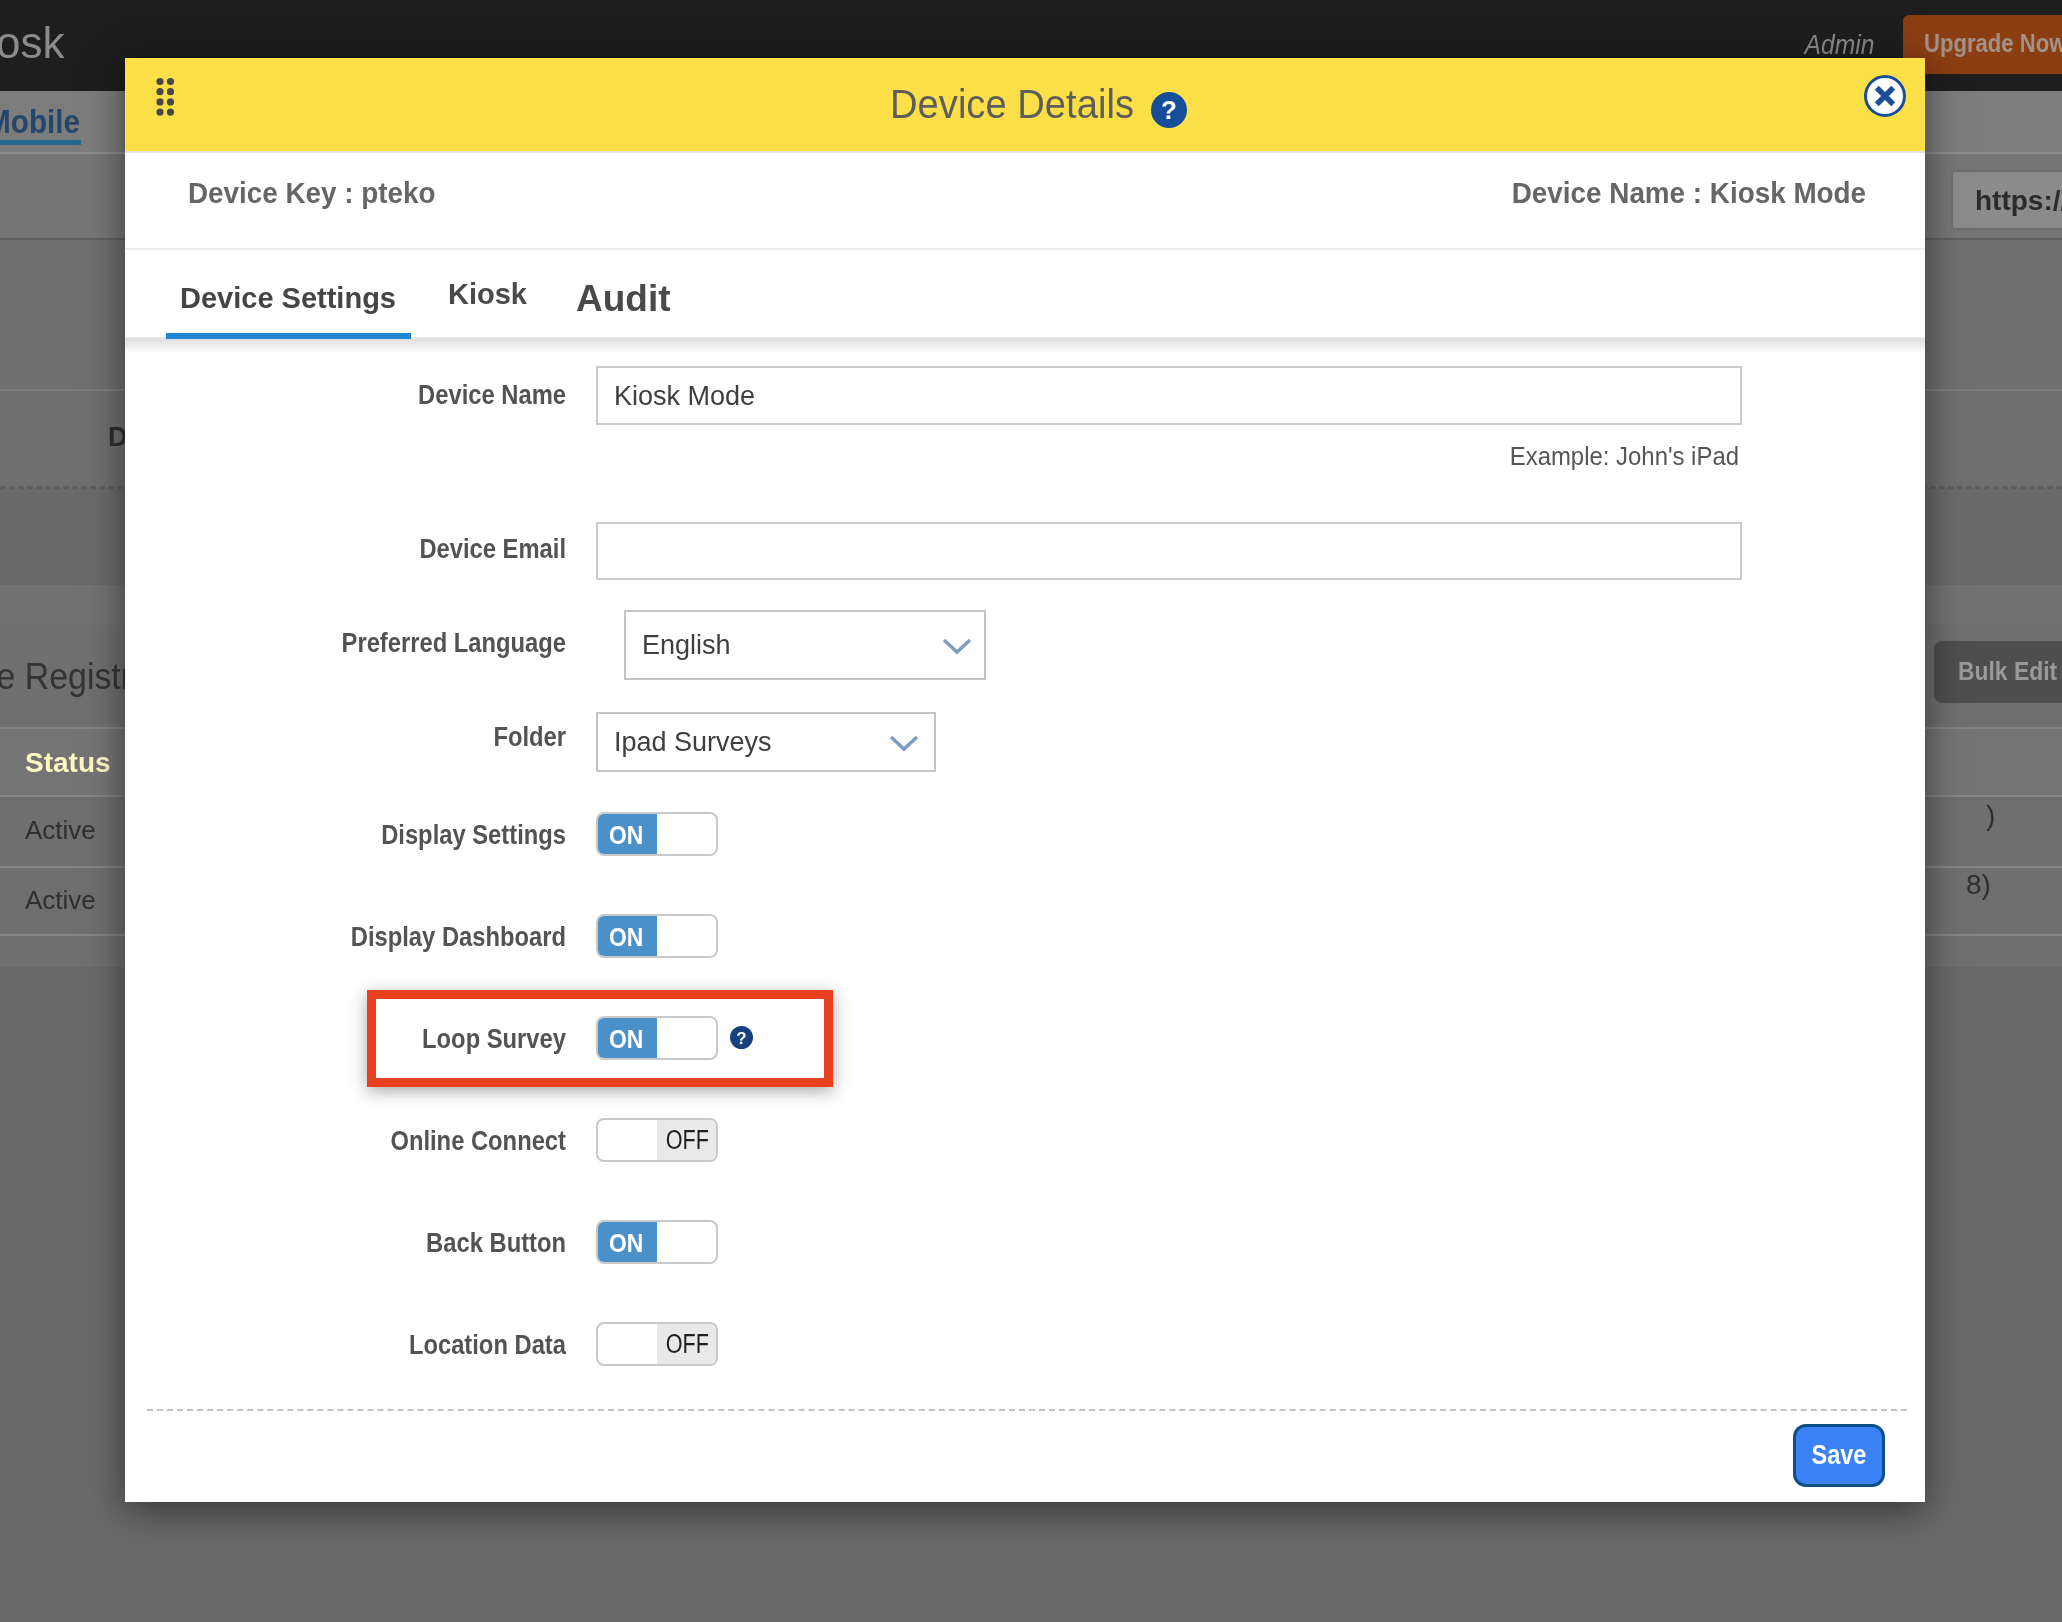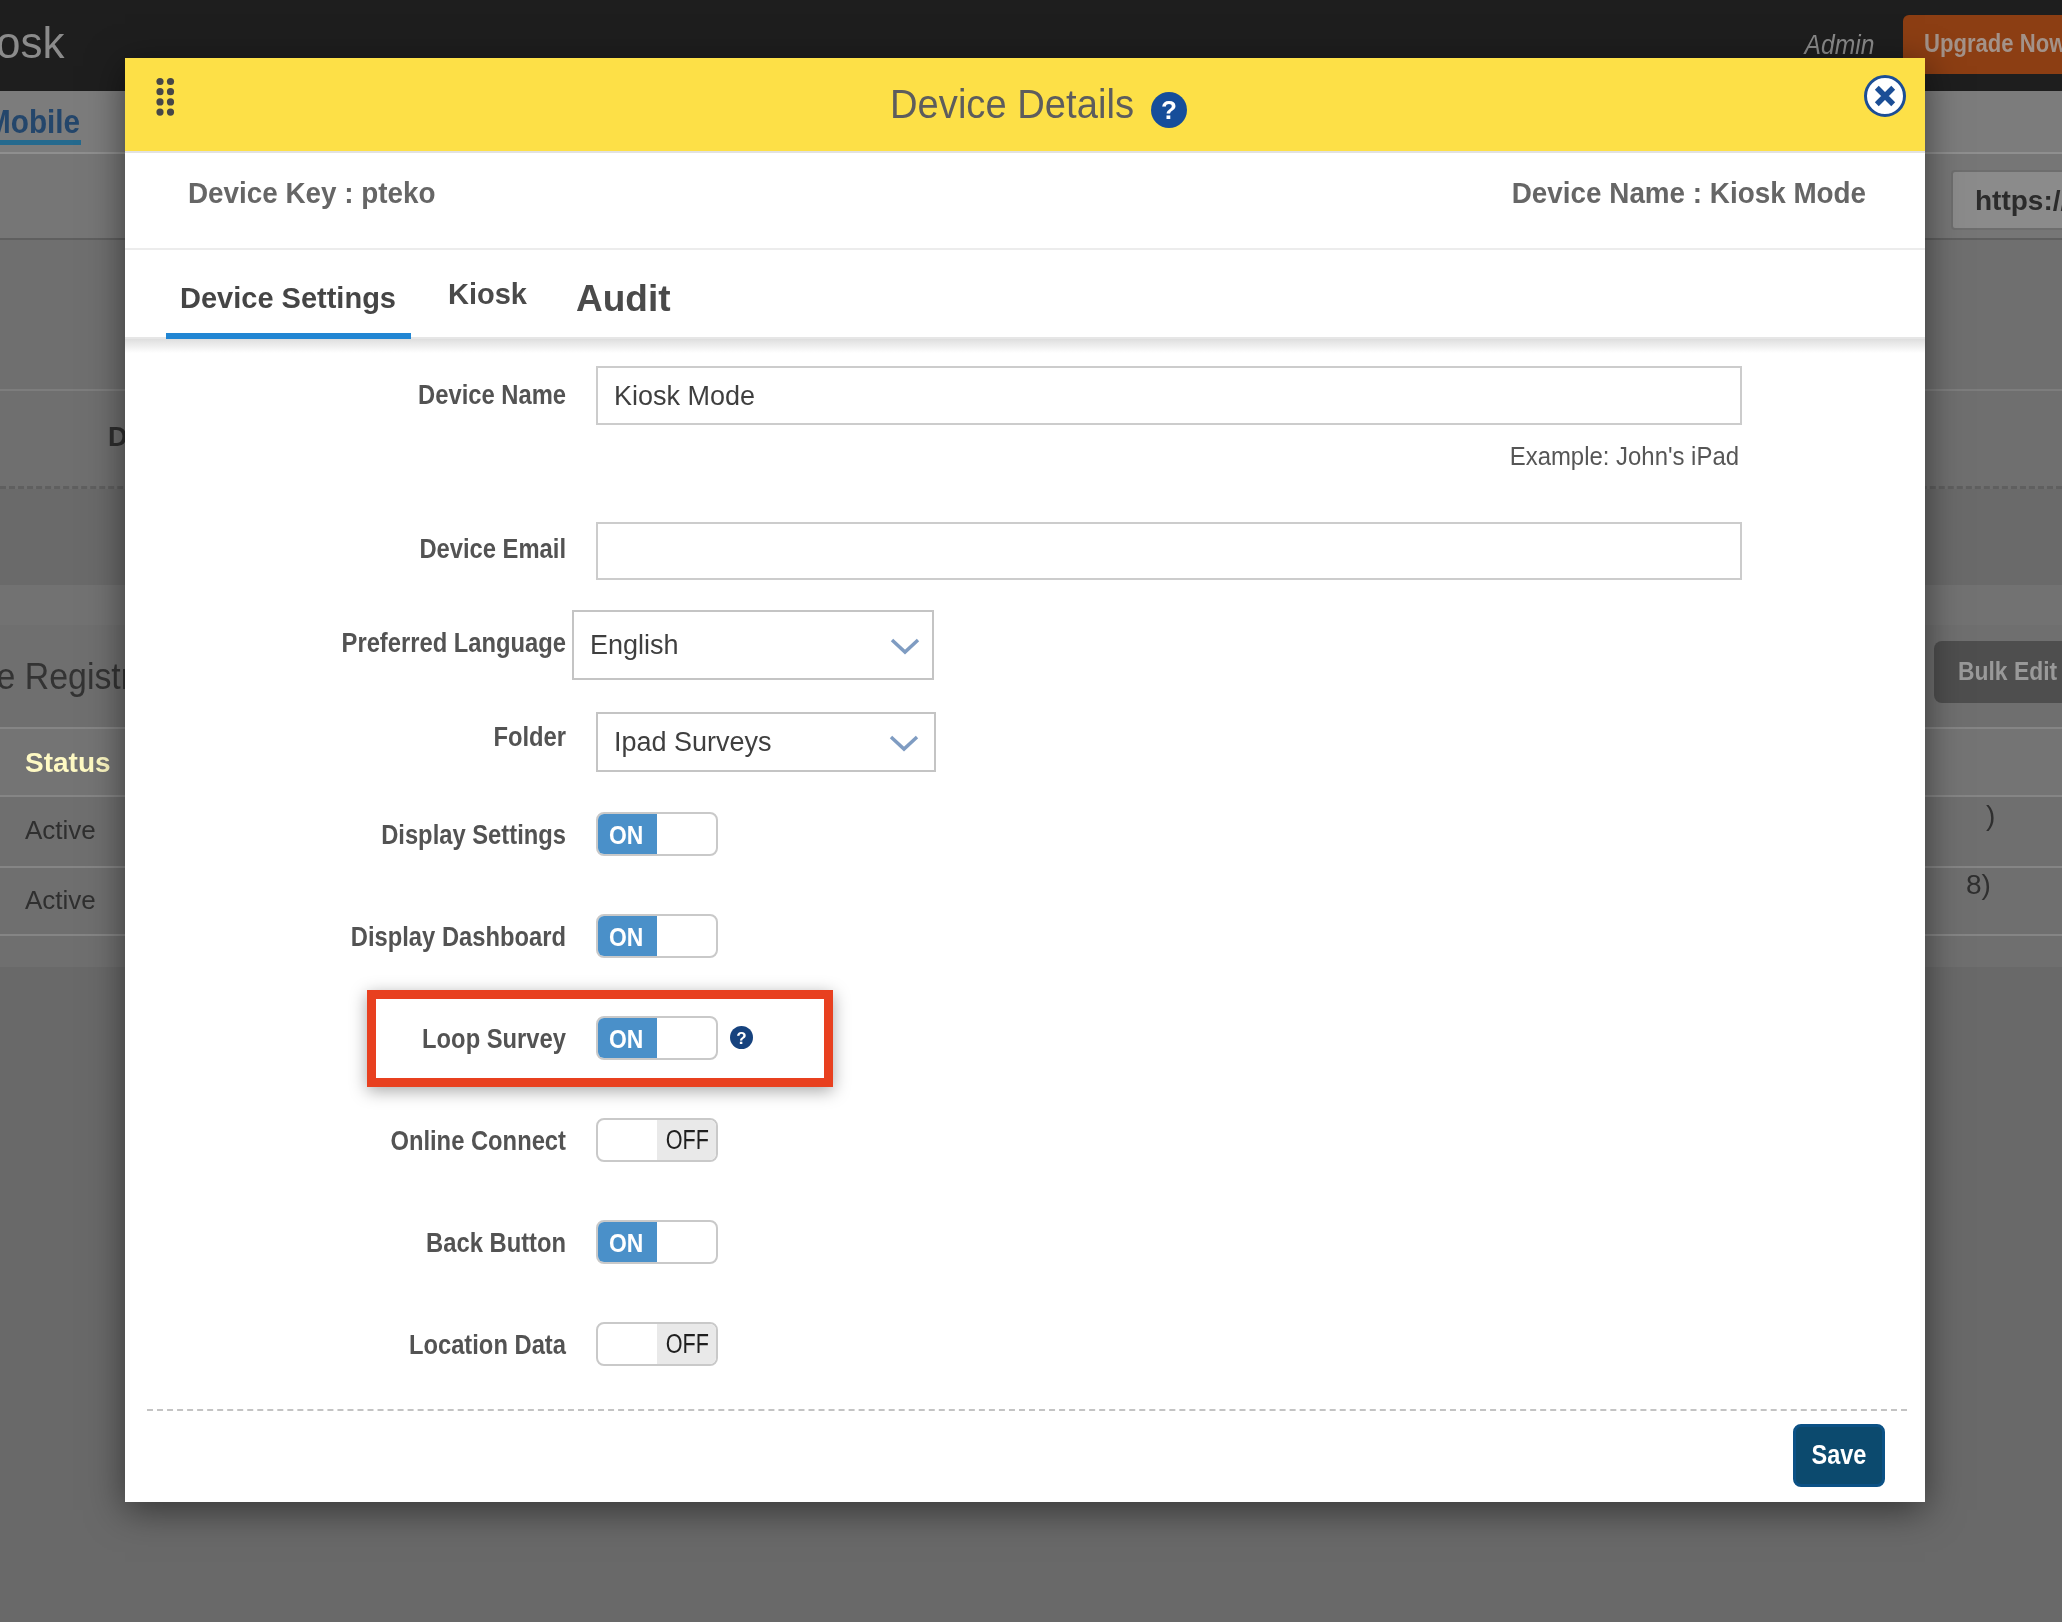--- a/index.html
+++ b/index.html
@@ -97,21 +97,21 @@
   <div class="abs" style="left:141px;top:322px;width:300px;text-align:right;font-size:27px;font-weight:bold;color:#535353;transform:scaleX(0.88);transform-origin:100% 50%;">Device Name</div>
   <div class="abs" style="left:471px;top:308px;width:1146px;height:59px;border:2px solid #cccccc;">
     <div class="abs" style="left:16px;top:13px;font-size:27px;color:#3f3f3f;">Kiosk Mode</div>
   </div>
   <div class="abs" style="left:1214px;top:383px;width:400px;text-align:right;font-size:26px;color:#565656;transform:scaleX(0.92);transform-origin:100% 50%;">Example: John's iPad</div>
 
   <div class="abs" style="left:141px;top:476px;width:300px;text-align:right;font-size:27px;font-weight:bold;color:#535353;transform:scaleX(0.88);transform-origin:100% 50%;">Device Email</div>
   <div class="abs" style="left:471px;top:464px;width:1146px;height:58px;border:2px solid #cccccc;"></div>
 
   <div class="abs" style="left:101px;top:570px;width:340px;text-align:right;font-size:27px;font-weight:bold;color:#535353;transform:scaleX(0.88);transform-origin:100% 50%;">Preferred Language</div>
-  <div class="abs" style="left:447px;top:552px;width:362px;height:70px;border:2px solid #c4c4c4;">
+  <div class="abs" style="left:499px;top:552px;width:362px;height:70px;border:2px solid #c4c4c4;">
     <div class="abs" style="left:16px;top:18px;font-size:27px;color:#3f3f3f;">English</div>
     <svg class="abs" style="left:316px;top:26px;" width="30" height="17" viewBox="0 0 30 17">
       <polyline points="2,2 15,14 28,2" fill="none" stroke="#7f9cc2" stroke-width="3.5"></polyline>
     </svg>
   </div>
 
   <div class="abs" style="left:141px;top:664px;width:300px;text-align:right;font-size:27px;font-weight:bold;color:#535353;transform:scaleX(0.88);transform-origin:100% 50%;">Folder</div>
   <div class="abs" style="left:471px;top:654px;width:340px;height:60px;border:2px solid #c4c4c4;">
     <div class="abs" style="left:16px;top:13px;font-size:27px;color:#3f3f3f;">Ipad Surveys</div>
     <svg class="abs" style="left:291px;top:21px;" width="30" height="17" viewBox="0 0 30 17">
@@ -136,21 +136,21 @@
   <div class="abs" style="left:141px;top:1068px;width:300px;text-align:right;font-size:27px;font-weight:bold;color:#535353;transform:scaleX(0.88);transform-origin:100% 50%;">Online Connect</div>
   <div class="abs tg off" style="left:471px;top:1060px;"></div>
 
   <div class="abs" style="left:141px;top:1170px;width:300px;text-align:right;font-size:27px;font-weight:bold;color:#535353;transform:scaleX(0.88);transform-origin:100% 50%;">Back Button</div>
   <div class="abs tg on" style="left:471px;top:1162px;"></div>
 
   <div class="abs" style="left:141px;top:1272px;width:300px;text-align:right;font-size:27px;font-weight:bold;color:#535353;transform:scaleX(0.88);transform-origin:100% 50%;">Location Data</div>
   <div class="abs tg off" style="left:471px;top:1264px;"></div>
 
   <div class="abs" style="left:22px;top:1351px;width:1760px;border-top:2px dashed #c3c3c3;"></div>
-  <div class="abs" style="left:1668px;top:1366px;width:92px;height:63px;background:#0c4a6e;border:3px solid #0b5185;border-radius:8px;">
+  <div class="abs" style="left:1668px;top:1366px;width:92px;height:63px;background:#3b82f6;border:3px solid #0b5185;border-radius:13px;">
     <div class="abs" style="left:0;top:13px;width:86px;text-align:center;font-size:27px;font-weight:bold;color:#ffffff;transform:scaleX(0.87);transform-origin:50% 50%;">Save</div>
   </div>
 </div>
 
 <style>
   .tg { width:122px; height:44px; border:2px solid #c9c9c9; border-radius:8px; background:#ffffff; overflow:hidden; }
   .tg::before { content:""; position:absolute; top:0; width:59px; height:40px; }
   .tg::after { position:absolute; top:6px; font-size:26px; font-weight:bold; }
   .tg.off::after { font-weight:400; font-size:27px; top:5px; transform:scaleX(0.8); transform-origin:100% 50%; }
   .tg.on::before { left:0; background:#4a90c9; }

